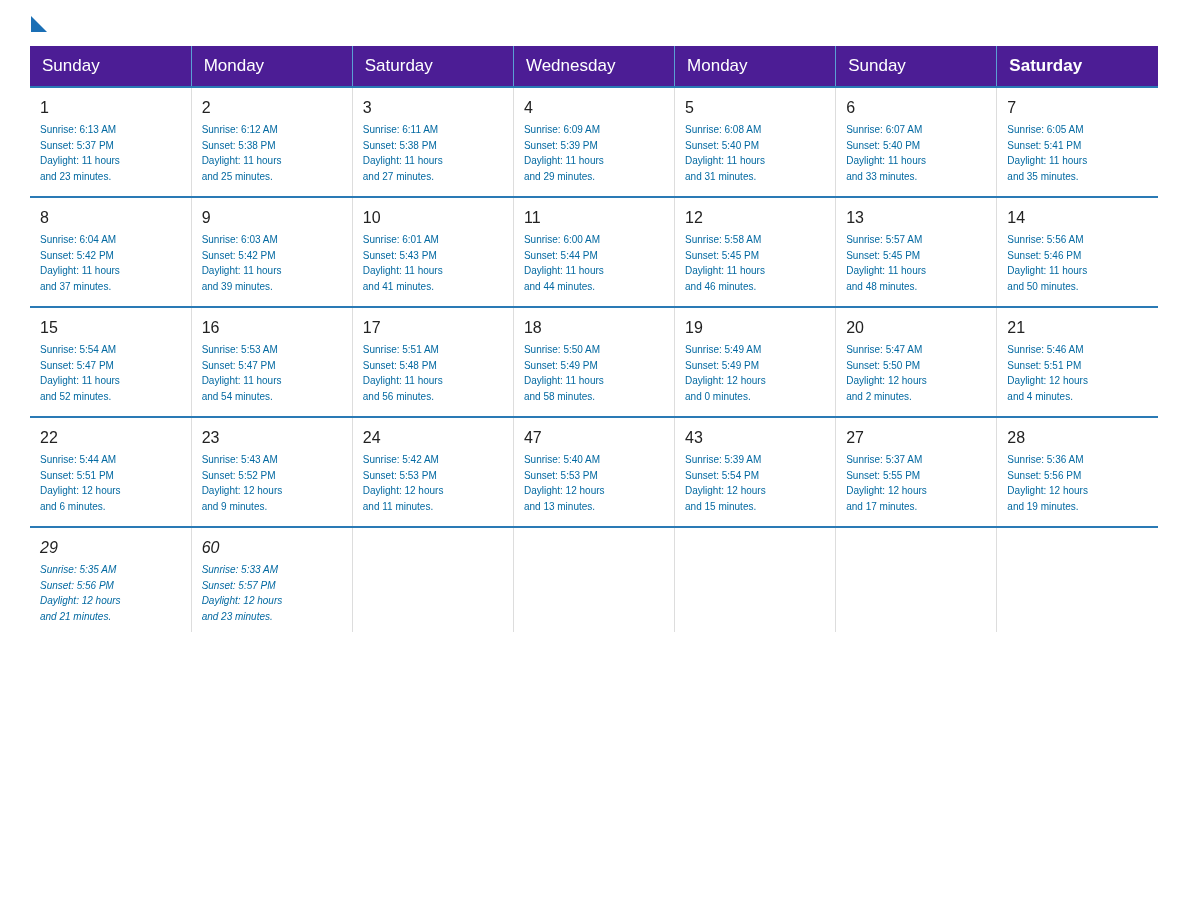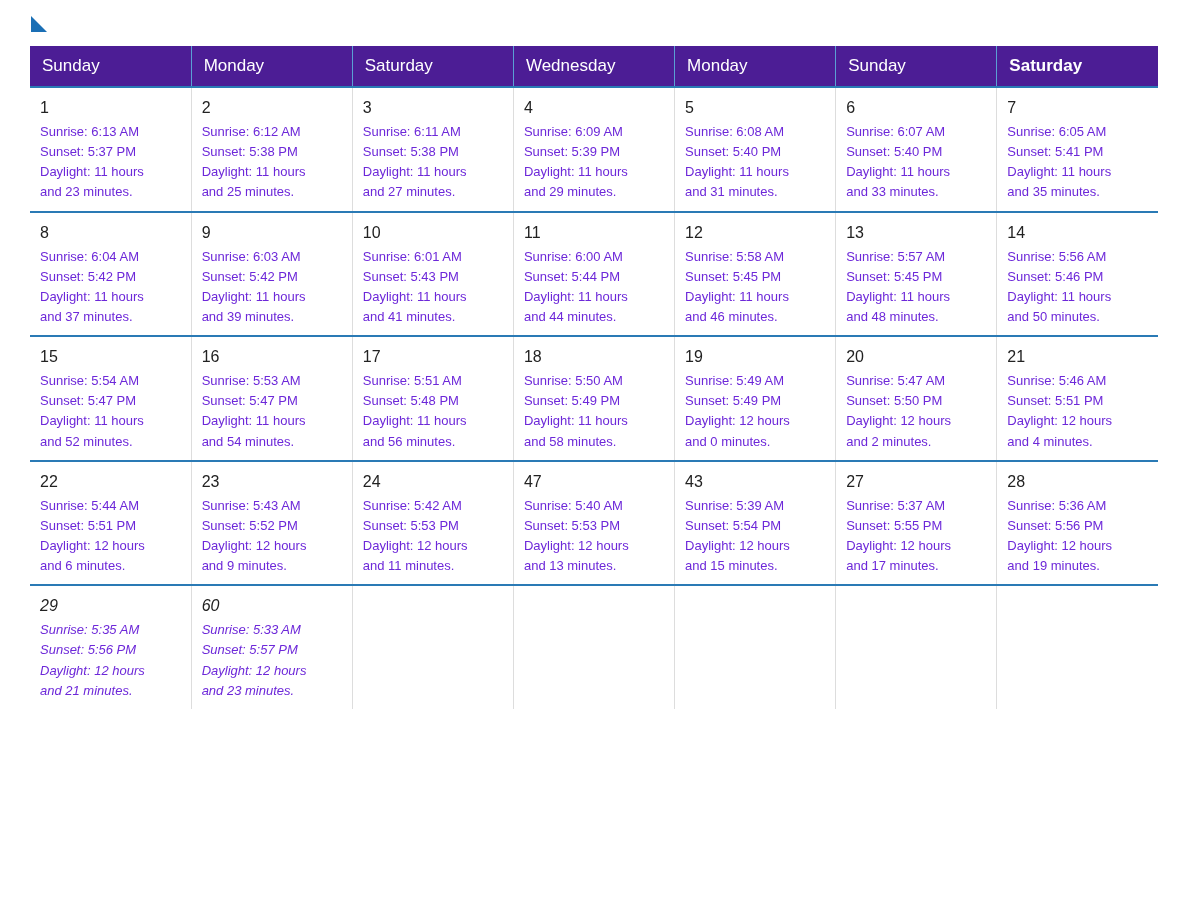--- a/index.html
+++ b/index.html
@@ -62,22 +62,22 @@
       height: 110px;
     }
     td:last-child { border-right: none; }
     .day-num {
       font-size: 16px;
       font-weight: normal;
       display: block;
       margin-bottom: 2px;
     }
     .day-info {
-      font-size: 13px;
-      color: #6d28d9;
+      font-size: 10px;
+      color: #0369a1;
       line-height: 1.55;
     }
     tr:last-child td {
       height: auto;
       min-height: 110px;
       font-style: italic;
     }
     .empty-cell {
       background: #fff;
     }

